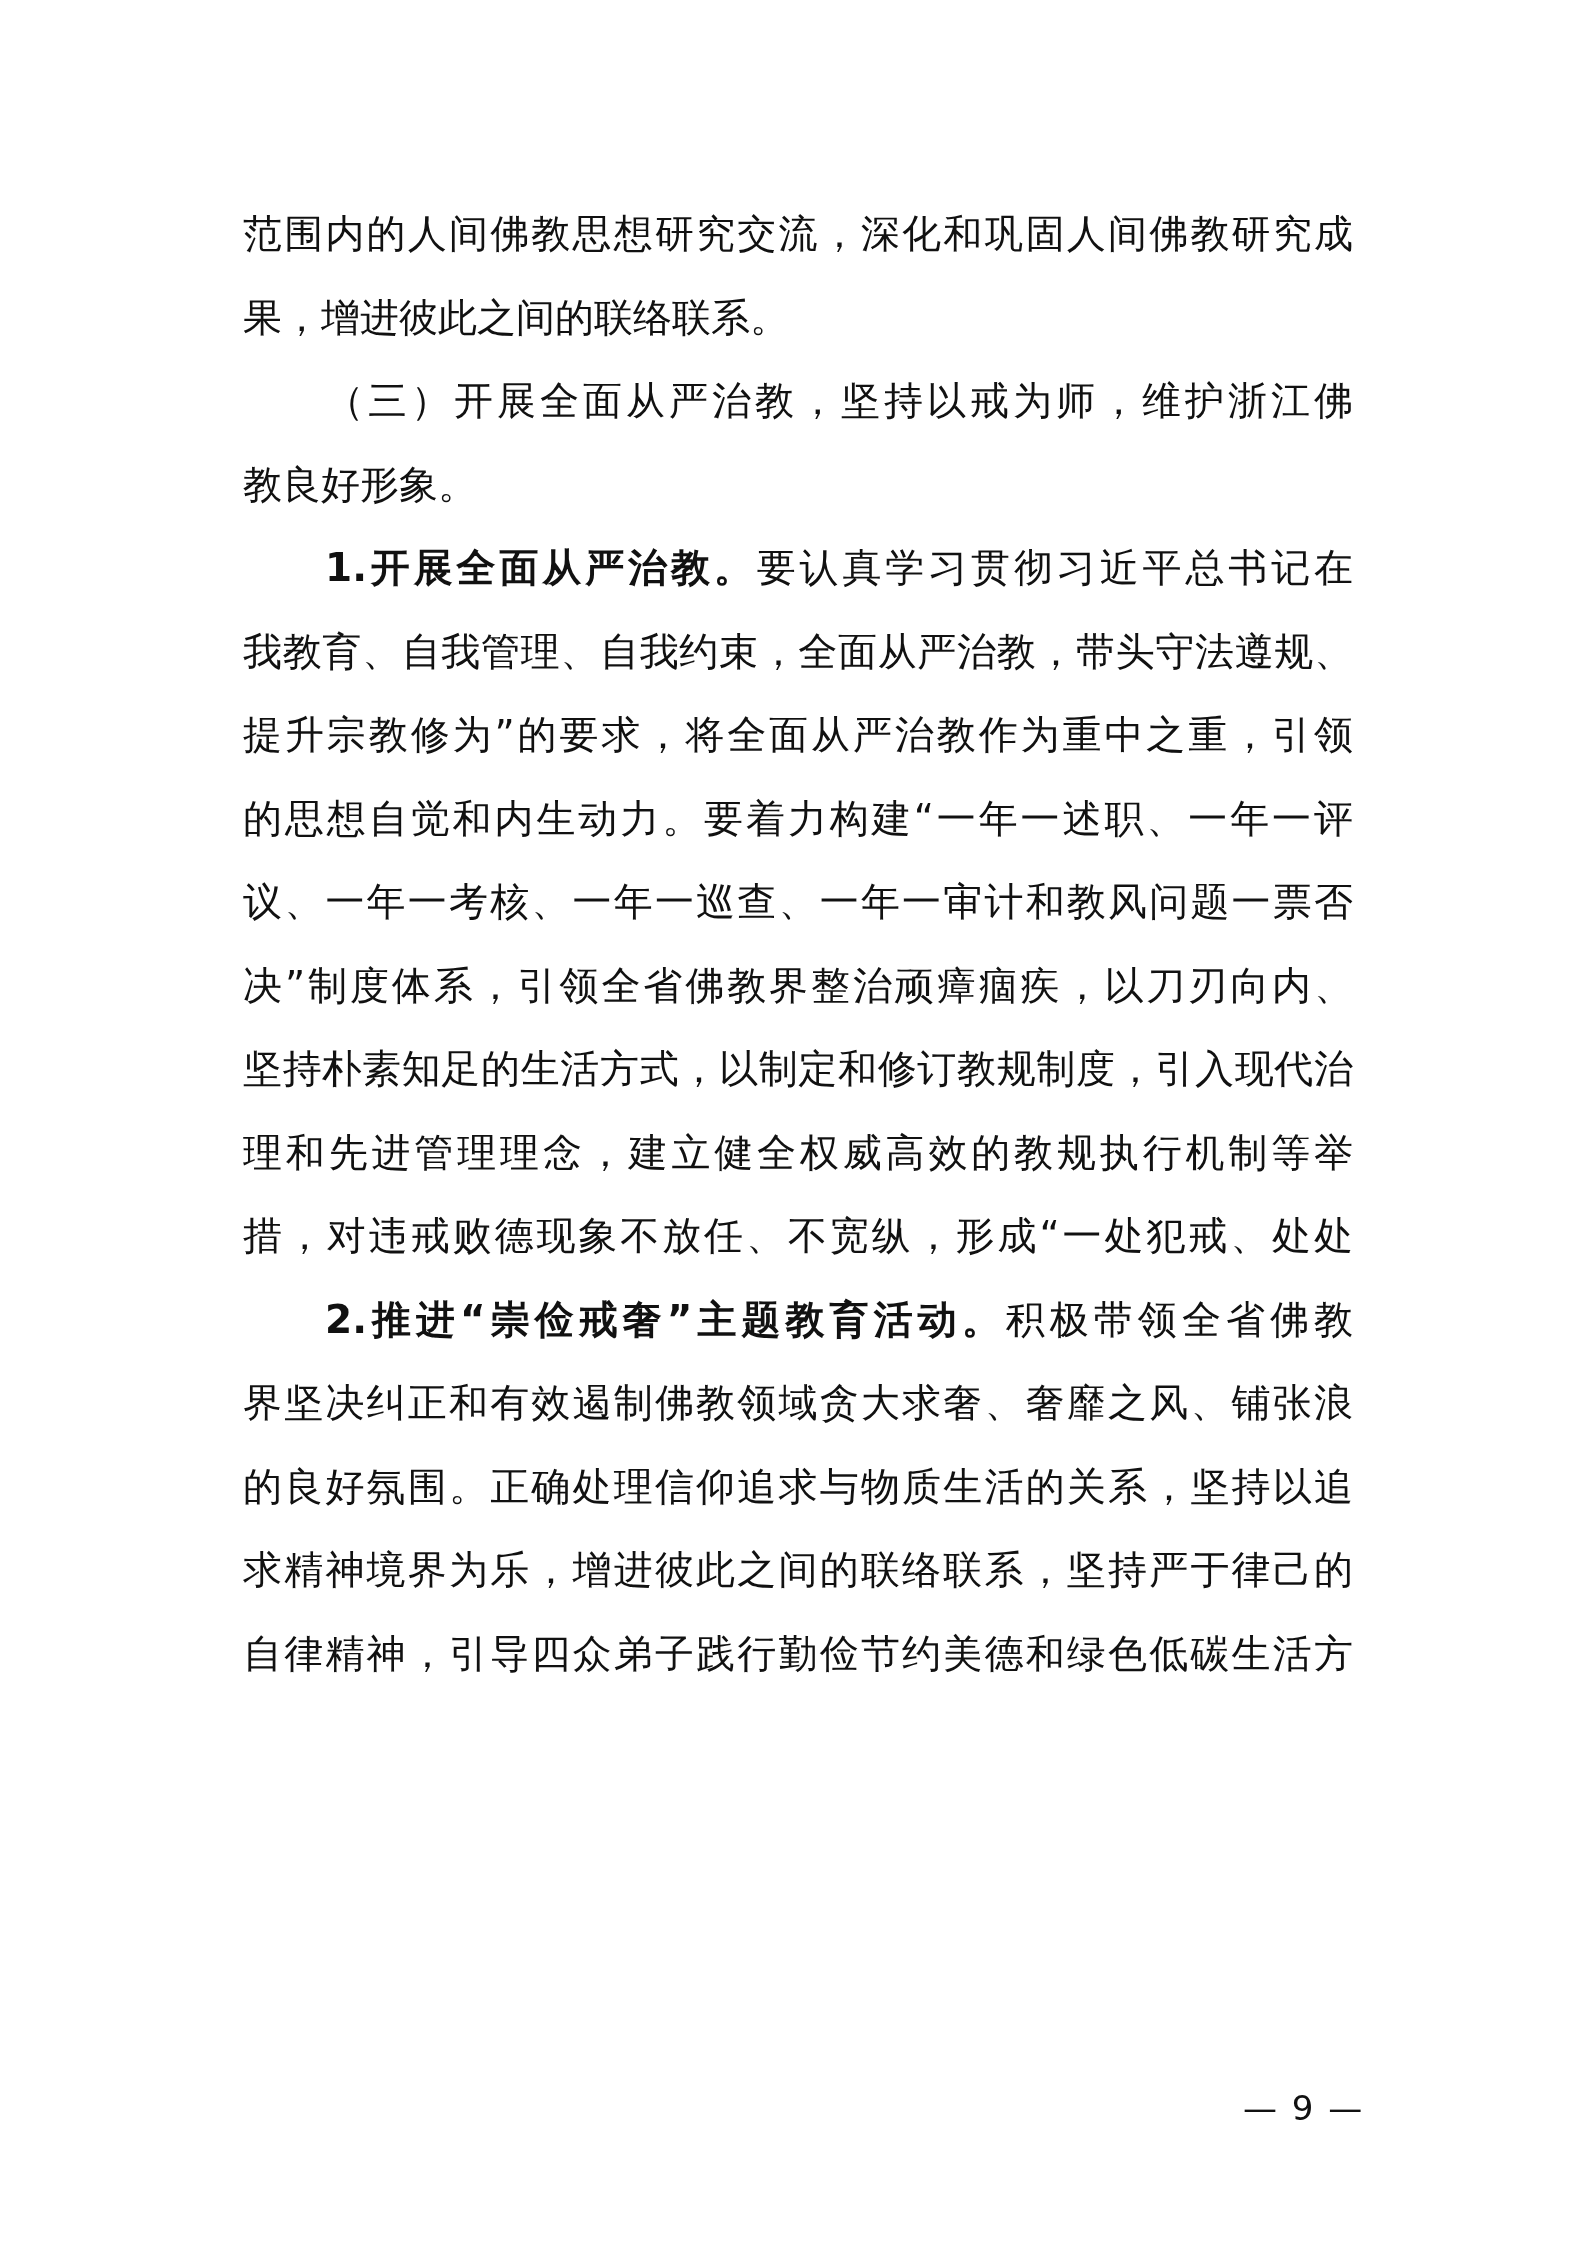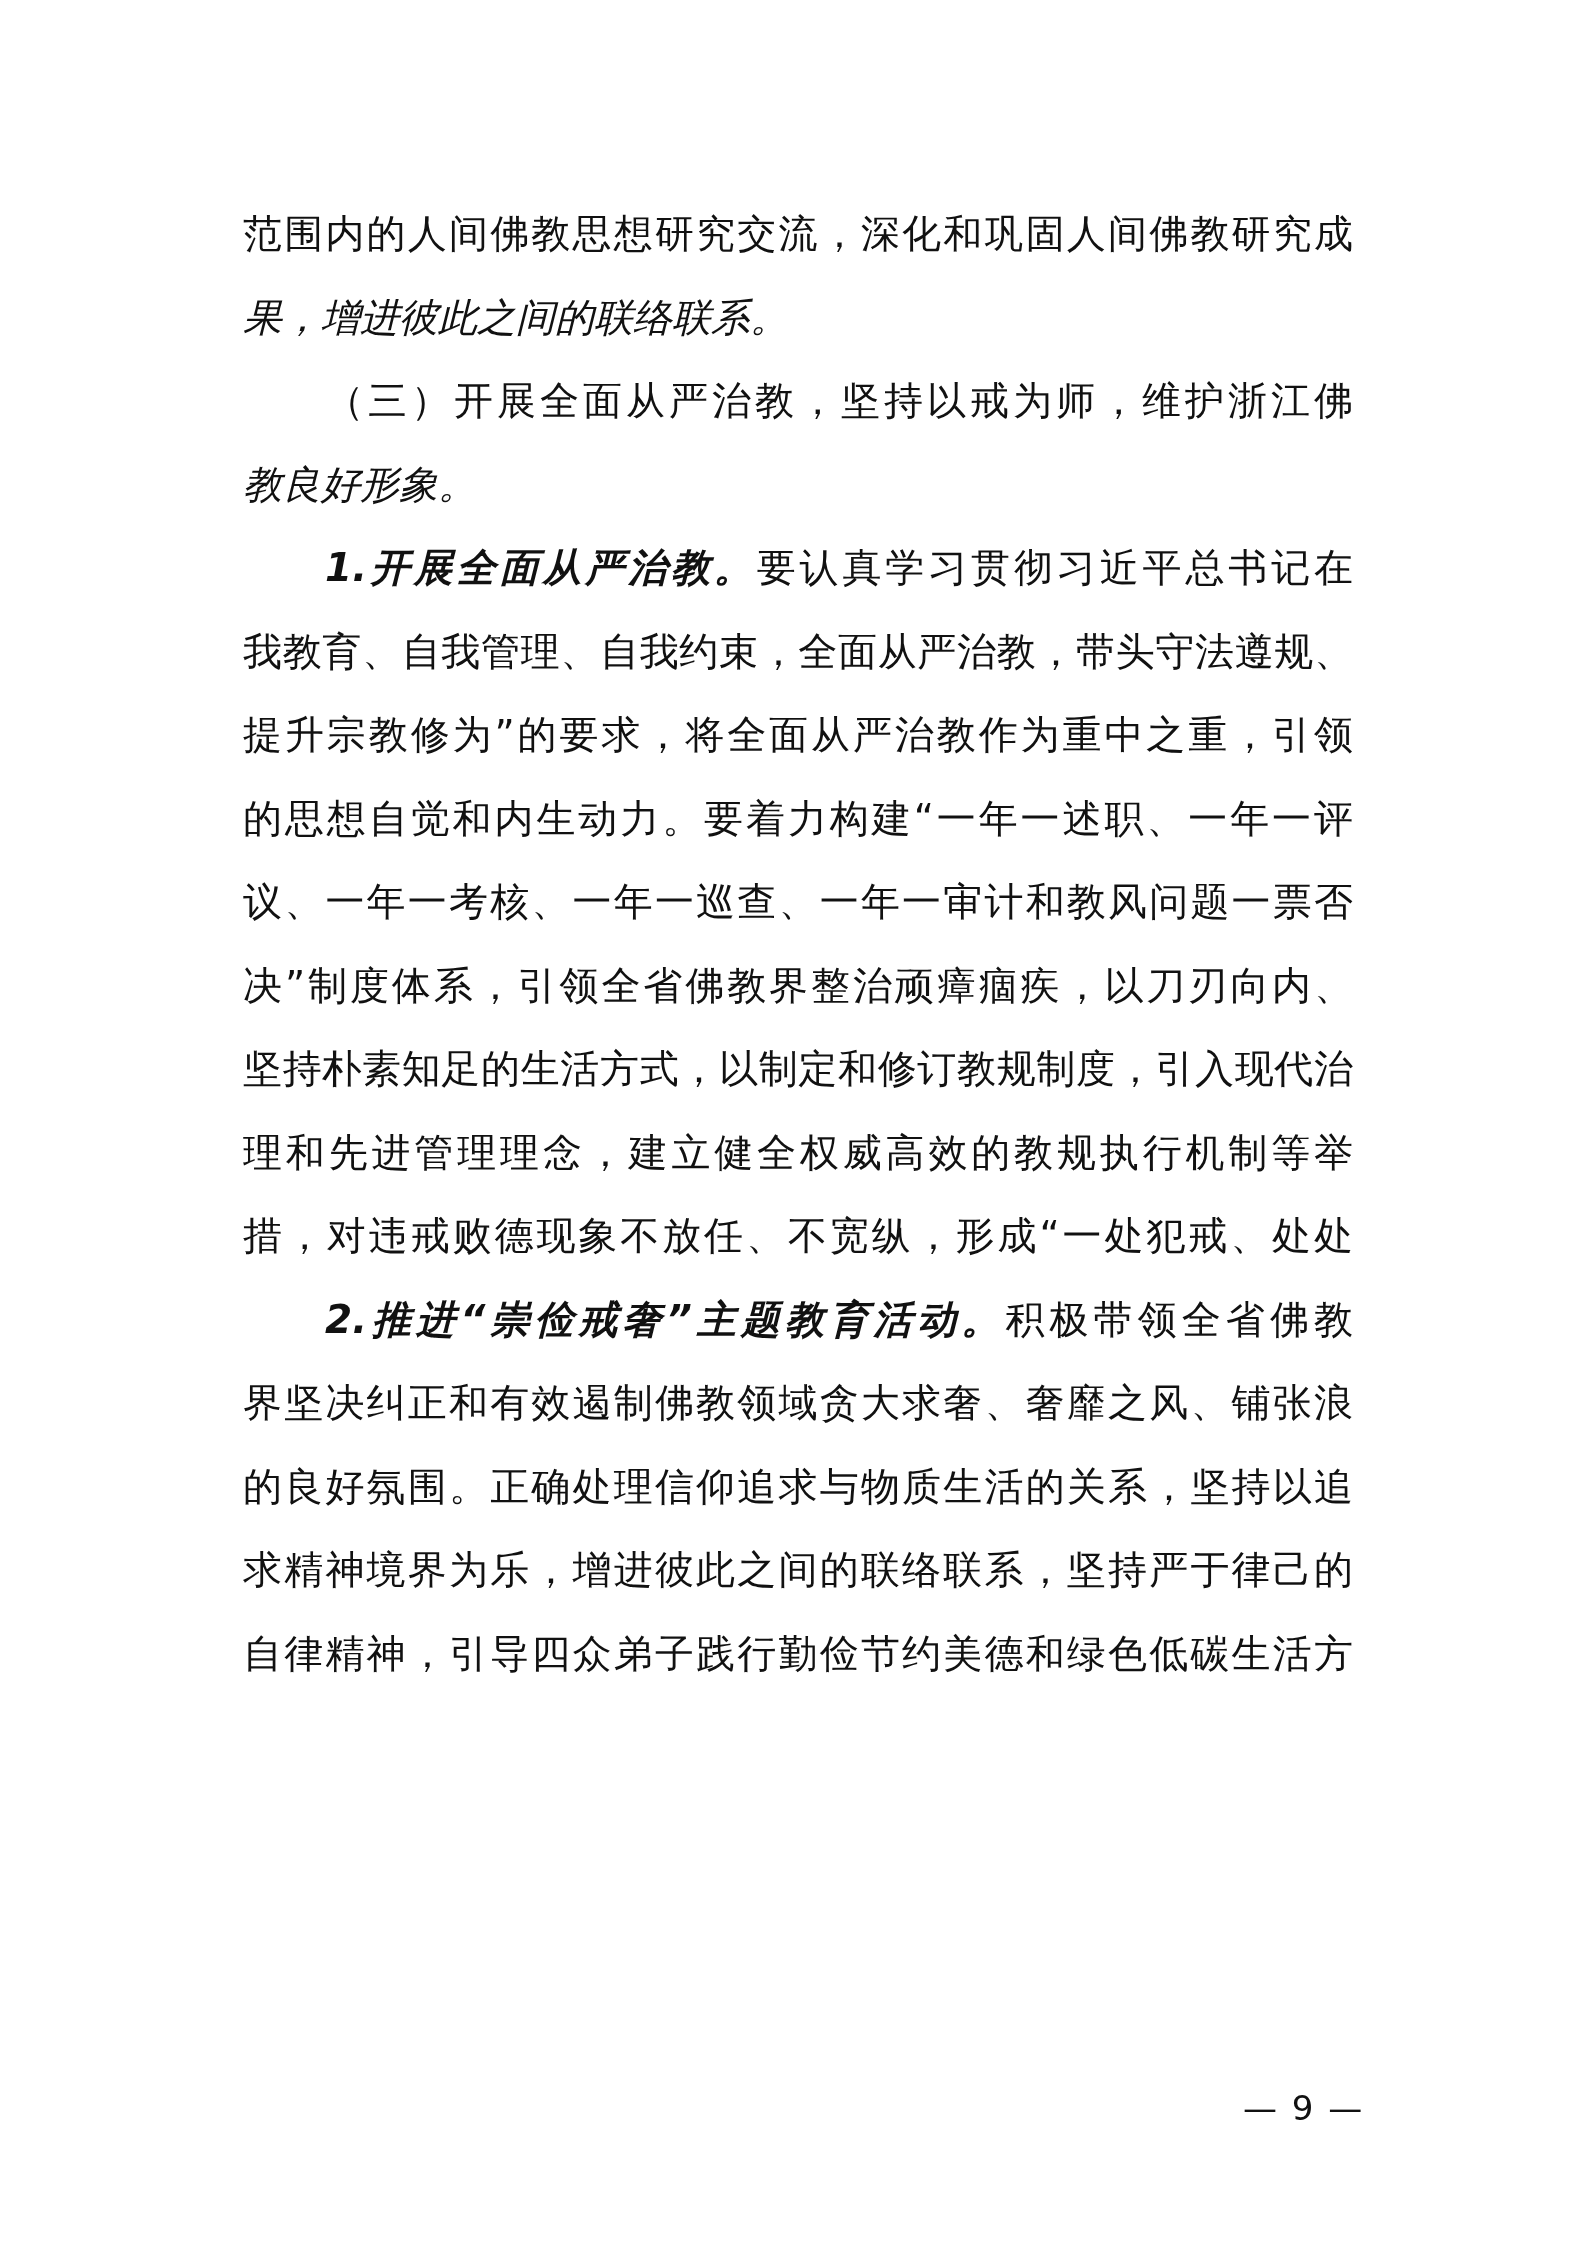--- a/index.html
+++ b/index.html
@@ -6,24 +6,24 @@
   body { width: 1587px; height: 2245px; position: relative; overflow: hidden; }
   .page { position: absolute; left: 0; top: 0; width: 1587px; height: 2245px; background: #fff; }
   .text-block { position: absolute; left: 243px; top: 192px; width: 1110px; }
   .line {
     height: 83.5px; line-height: 83.5px;
     font-family: "DejaVu Sans", "Liberation Sans", sans-serif;
     font-size: 39px; color: #111;
     white-space: nowrap; overflow: visible;
     text-align: justify; text-align-last: justify;
   }
-  .line.last { text-align-last: left; font-style: italic; }
+  .line.last { text-align-last: left; }
   .line.indent { padding-left: 82px; }
   .line.heading { font-family: "DejaVu Serif", "Liberation Serif", serif; }
-  .bold { font-weight: bold; font-style: italic; }
+  .bold { font-weight: bold; }
   .page-number {
     position: absolute; left: 1243px; top: 2088px;
     font-family: "DejaVu Sans", "Liberation Sans", sans-serif;
     font-size: 34px; color: #111; letter-spacing: 2px;
   }
 </style>
 </head>
 <body>
 
 <div class="page">

